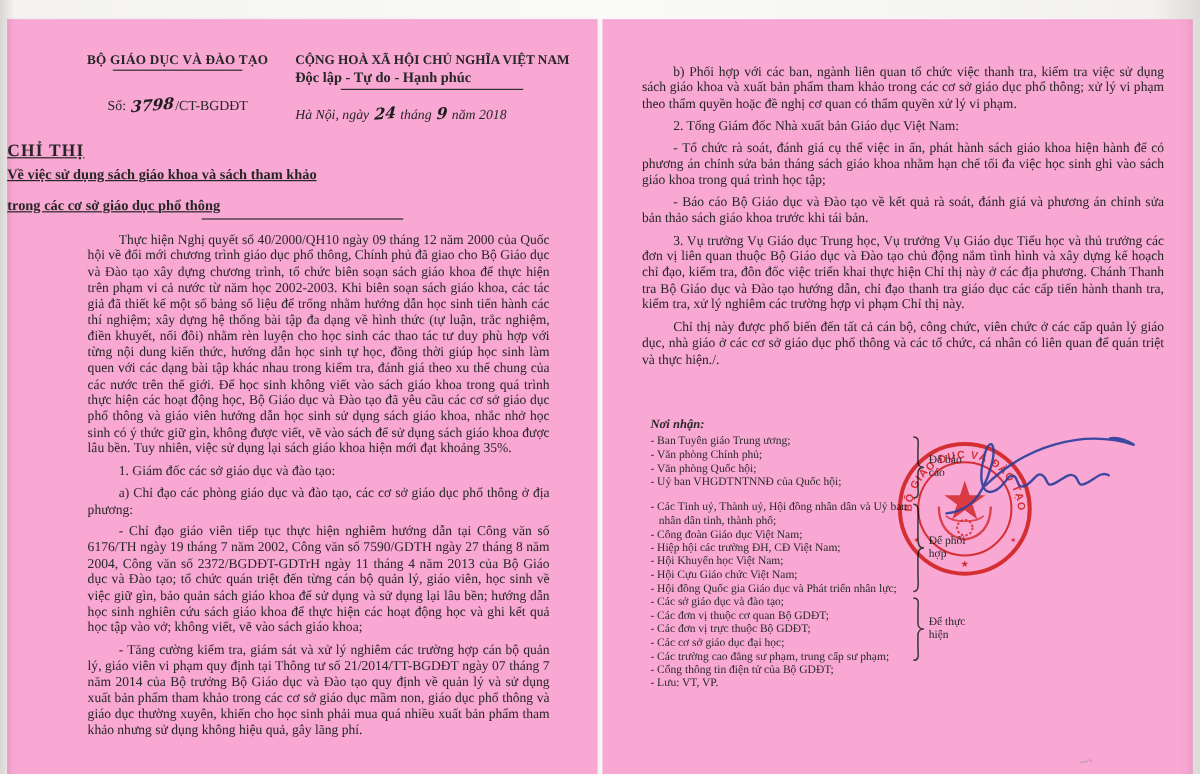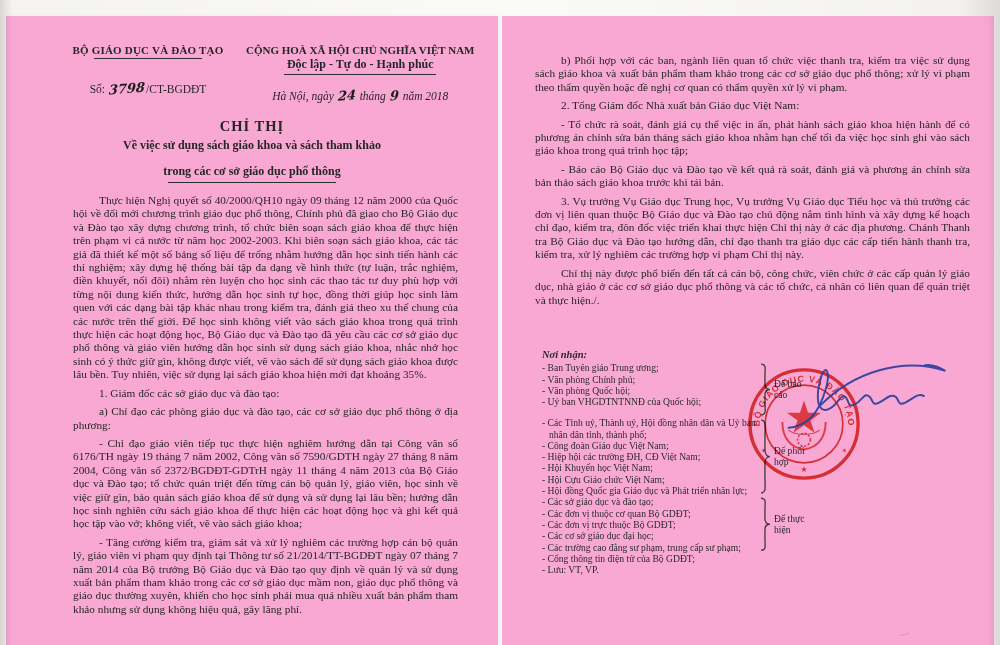--- a/index.html
+++ b/index.html
@@ -13,28 +13,28 @@
   .page--left{left:6px;width:492px;box-shadow:inset 6px 0 10px -7px rgba(0,0,0,.18), 2px 0 4px rgba(0,0,0,.05);}
   .page--right{left:502px;width:492px;box-shadow:inset -8px 0 12px -9px rgba(0,0,0,.15);}
 
   
   .hdr{display:flex;padding:28px 26px 0 44px;}
   .hdr-left{width:196px;text-align:center;flex:none;}
   .org-name{font-weight:bold;font-size:11px;letter-spacing:.2px;white-space:nowrap;}
   .rule{height:1px;background:#2e2e2e;margin:2px auto 0;}
   .rule-org{width:108px;}
   .doc-no{margin-top:22px;font-size:11.5px;}
-  .hdr-right{flex:1;text-align:center;}
+  .hdr-right{flex:1;}
   .nat-1{font-weight:bold;font-size:11px;white-space:nowrap;}
   .nat-2{font-weight:bold;font-size:12px;margin-top:1px;}
   .rule-nat{width:152px;margin-top:2px;}
   .date-line{margin-top:13px;font-style:italic;font-size:11.5px;}
   .hand{font-family:"DejaVu Serif",serif;font-style:italic;font-weight:bold;
         display:inline-block;transform:rotate(-5deg) skewX(-8deg);font-size:13px;color:#1c1c1c;margin:0 1px;}
-  .title-block{text-align:center;margin-top:15px;}
+  .title-block{text-align:left;margin-top:15px;text-decoration:underline;}
   .doc-title{font-weight:bold;font-size:14.5px;letter-spacing:1px;}
   .doc-sub{font-weight:bold;font-size:12px;margin-top:3px;line-height:14px;}
   .rule-sub{width:168px;margin-top:4px;}
 
   
   .body-text{text-align:justify;font-size:11.3px;line-height:13.4px;}
   .body-text p{margin:0 0 5px;text-indent:26px;}
   .body-1{padding:11px 40px 0 67px;}
   .body-2{padding:38px 24px 0 33px;}
 

